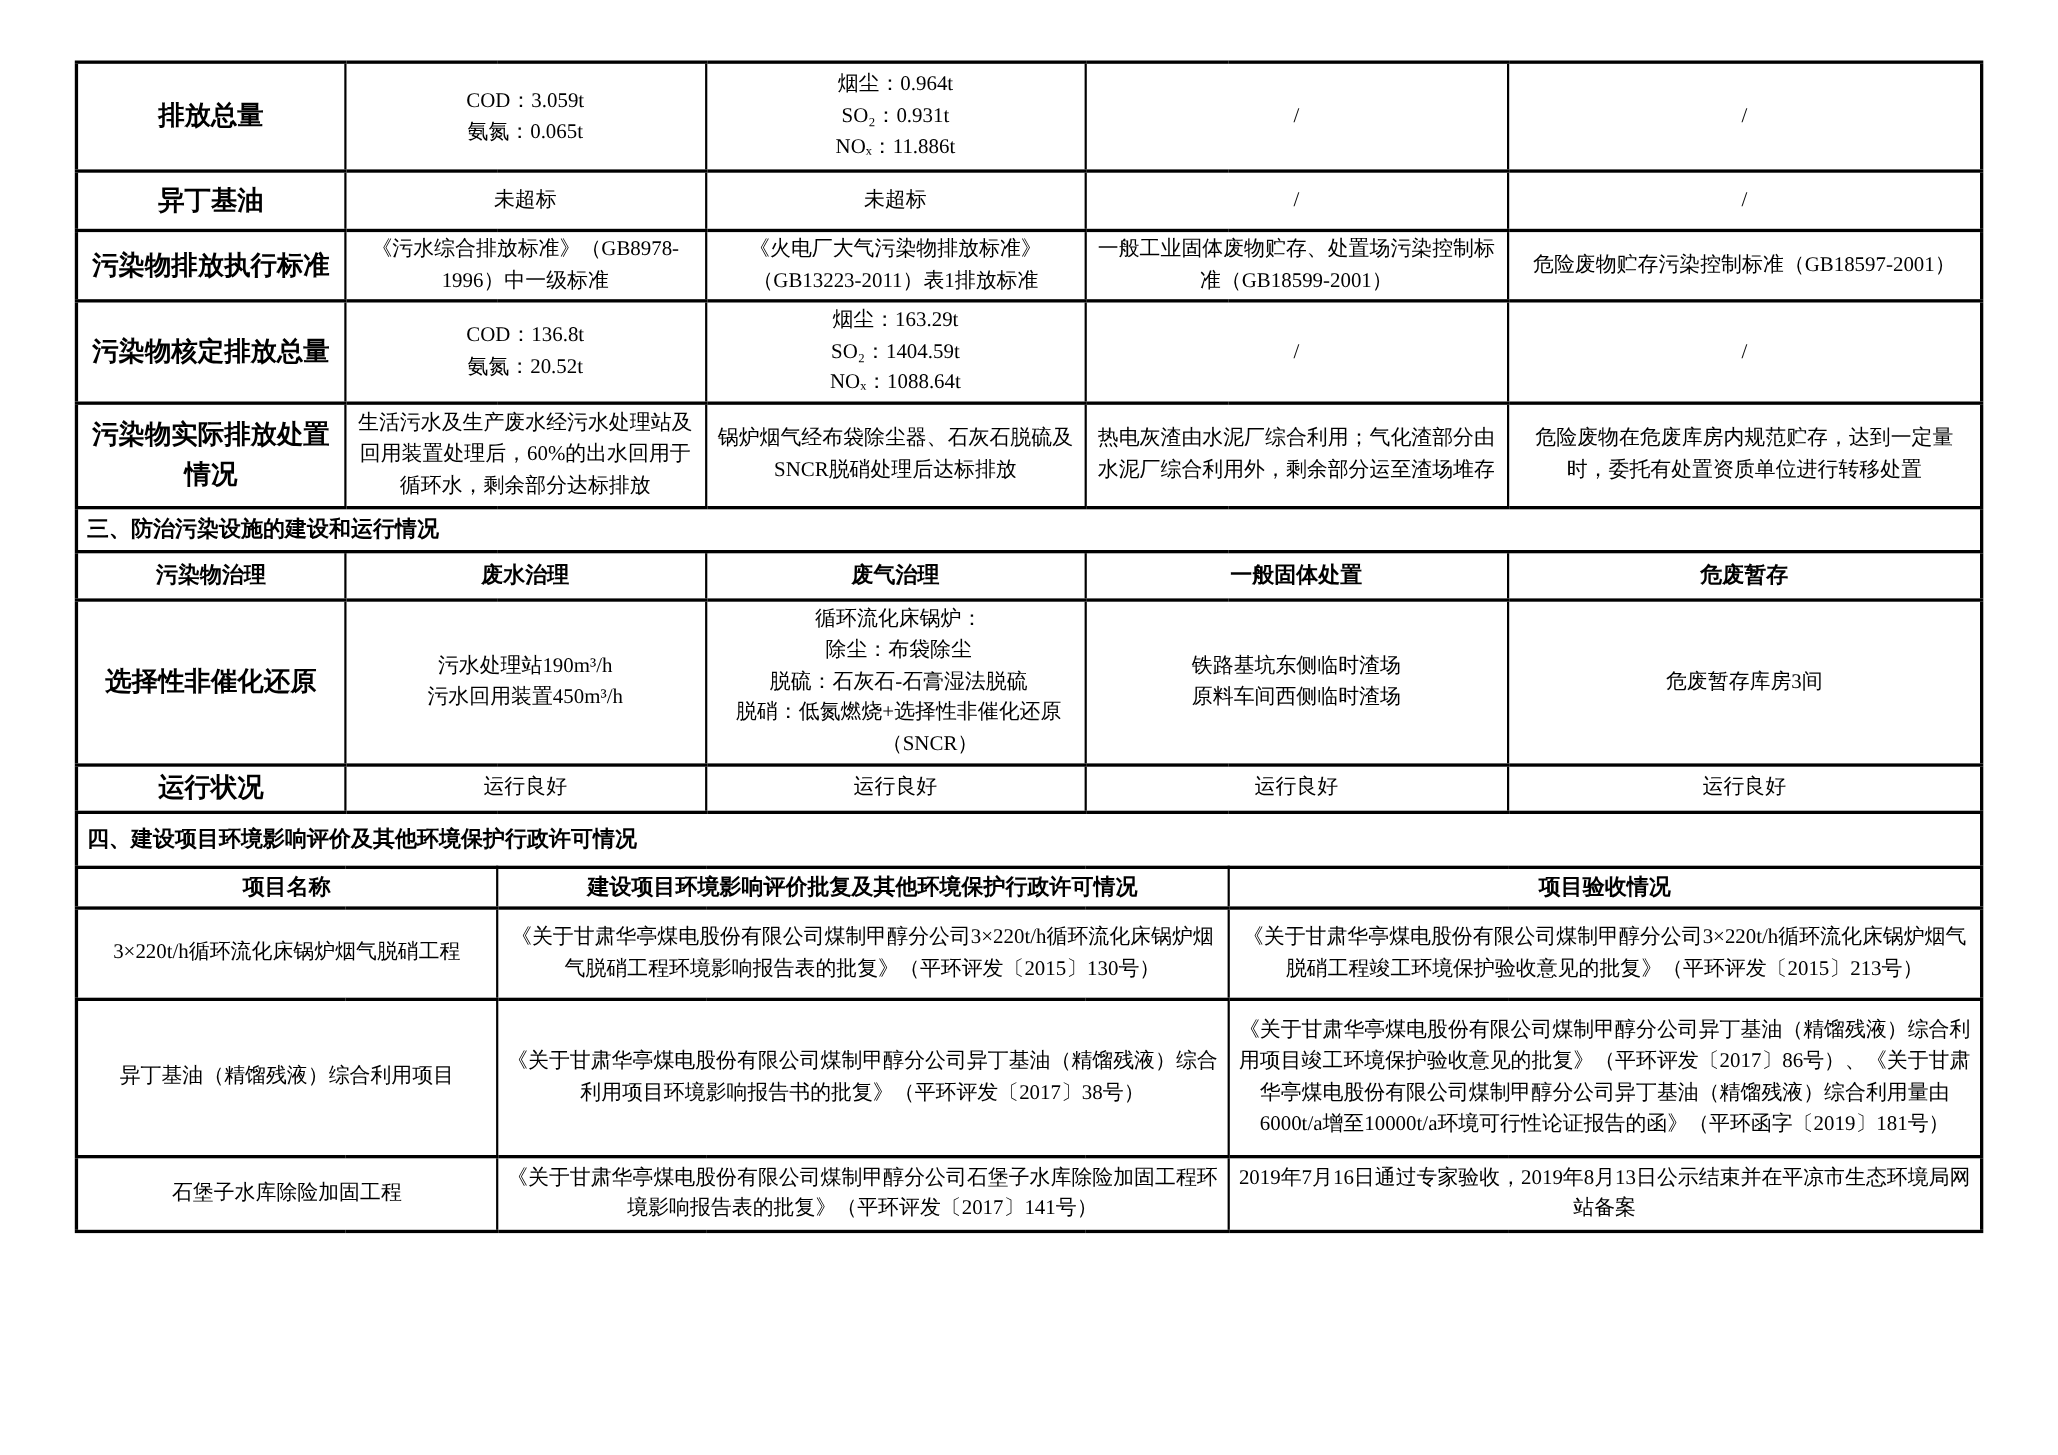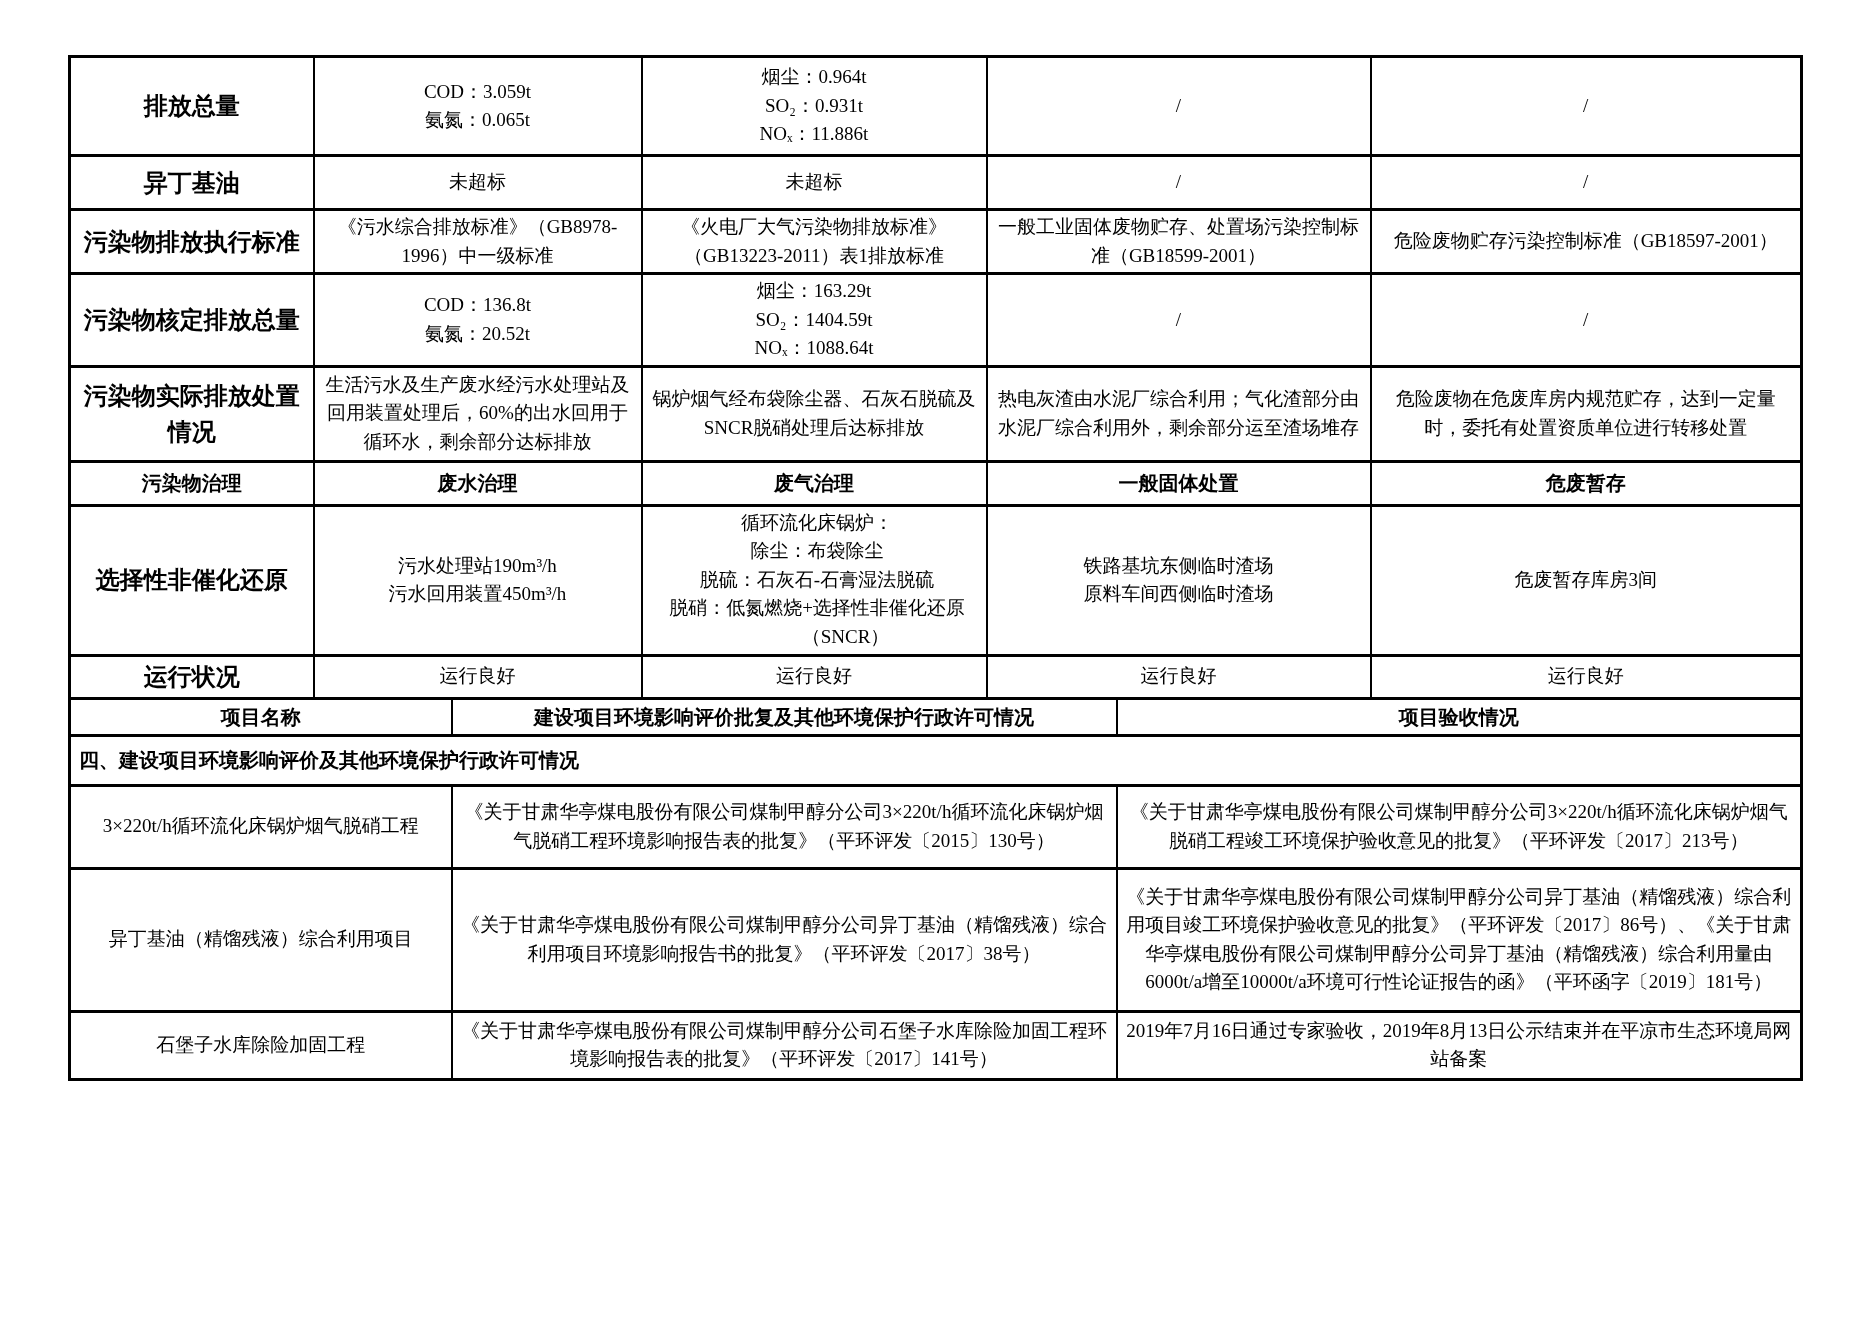--- a/index.html
+++ b/index.html
@@ -107,20 +107,23 @@
       <td>/</td>
     </tr>
     <tr style="height:95px">
       <td class="lbl">污染物实际排放处置情况</td>
       <td colspan="2">生活污水及生产废水经污水处理站及回用装置处理后，60%的出水回用于循环水，剩余部分达标排放</td>
       <td>锅炉烟气经布袋除尘器、石灰石脱硫及SNCR脱硝处理后达标排放</td>
       <td colspan="2">热电灰渣由水泥厂综合利用；气化渣部分由水泥厂综合利用外，剩余部分运至渣场堆存</td>
       <td>危险废物在危废库房内规范贮存，达到一定量时，委托有处置资质单位进行转移处置</td>
     </tr>
 
+    <tr style="height:40px">
+      <td class="secbar" colspan="7">三、防治污染设施的建设和运行情况</td>
+    </tr>
 
     <tr style="height:44px">
       <td class="hdr">污染物治理</td>
       <td class="hdr" colspan="2">废水治理</td>
       <td class="hdr">废气治理</td>
       <td class="hdr" colspan="2">一般固体处置</td>
       <td class="hdr">危废暂存</td>
     </tr>
     <tr style="height:150px">
       <td class="lbl">选择性非催化还原</td>
@@ -136,33 +139,33 @@
       <td>危废暂存库房3间</td>
     </tr>
     <tr style="height:43px">
       <td class="lbl">运行状况</td>
       <td colspan="2">运行良好</td>
       <td>运行良好</td>
       <td colspan="2">运行良好</td>
       <td>运行良好</td>
     </tr>
 
+    <tr style="height:50px">
+      <td class="secbar" colspan="7">四、建设项目环境影响评价及其他环境保护行政许可情况</td>
+    </tr>
+
     <tr style="height:37px">
       <td class="hdr" colspan="2">项目名称</td>
       <td class="hdr" colspan="3">建设项目环境影响评价批复及其他环境保护行政许可情况</td>
       <td class="hdr" colspan="2">项目验收情况</td>
     </tr>
-
-    <tr style="height:50px">
-      <td class="secbar" colspan="7">四、建设项目环境影响评价及其他环境保护行政许可情况</td>
-    </tr>
     <tr style="height:83px">
       <td colspan="2">3×220t/h循环流化床锅炉烟气脱硝工程</td>
       <td colspan="3">《关于甘肃华亭煤电股份有限公司煤制甲醇分公司3×220t/h循环流化床锅炉烟气脱硝工程环境影响报告表的批复》（平环评发〔2015〕130号）</td>
-      <td colspan="2">《关于甘肃华亭煤电股份有限公司煤制甲醇分公司3×220t/h循环流化床锅炉烟气脱硝工程竣工环境保护验收意见的批复》（平环评发〔2017〕213号）</td>
+      <td colspan="2">《关于甘肃华亭煤电股份有限公司煤制甲醇分公司3×220t/h循环流化床锅炉烟气脱硝工程竣工环境保护验收意见的批复》（平环评发〔2015〕213号）</td>
     </tr>
     <tr style="height:143px">
       <td colspan="2">异丁基油（精馏残液）综合利用项目</td>
       <td colspan="3">《关于甘肃华亭煤电股份有限公司煤制甲醇分公司异丁基油（精馏残液）综合利用项目环境影响报告书的批复》（平环评发〔2017〕38号）</td>
       <td colspan="2">《关于甘肃华亭煤电股份有限公司煤制甲醇分公司异丁基油（精馏残液）综合利用项目竣工环境保护验收意见的批复》（平环评发〔2017〕86号）、《关于甘肃华亭煤电股份有限公司煤制甲醇分公司异丁基油（精馏残液）综合利用量由6000t/a增至10000t/a环境可行性论证报告的函》（平环函字〔2019〕181号）</td>
     </tr>
     <tr style="height:68px">
       <td colspan="2">石堡子水库除险加固工程</td>
       <td colspan="3">《关于甘肃华亭煤电股份有限公司煤制甲醇分公司石堡子水库除险加固工程环境影响报告表的批复》（平环评发〔2017〕141号）</td>
       <td colspan="2">2019年7月16日通过专家验收，2019年8月13日公示结束并在平凉市生态环境局网站备案</td>

